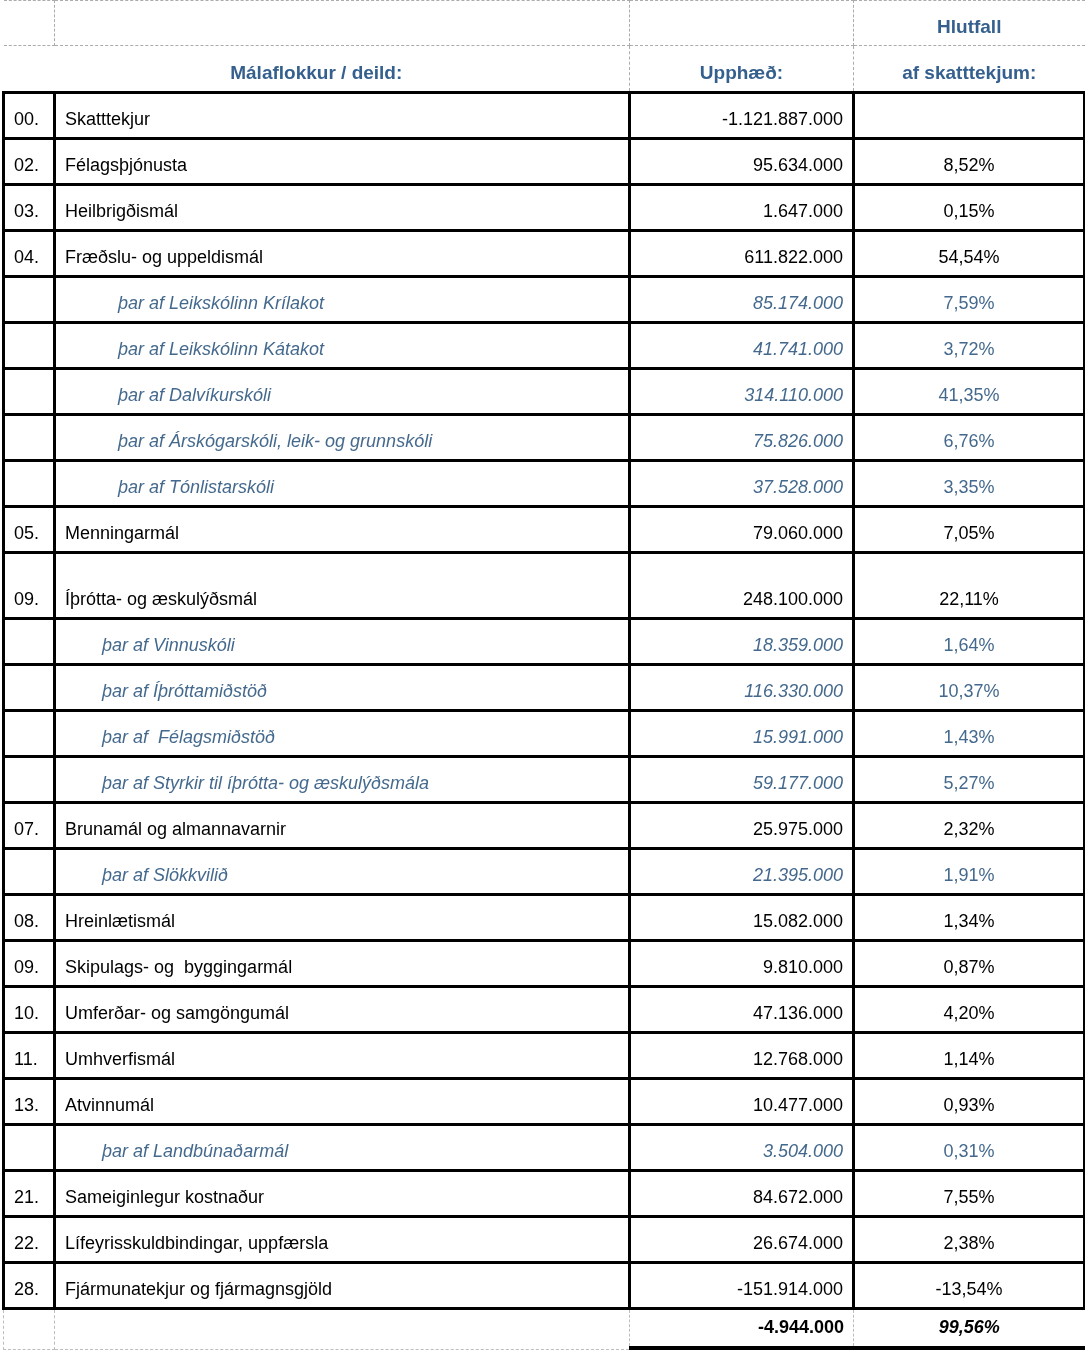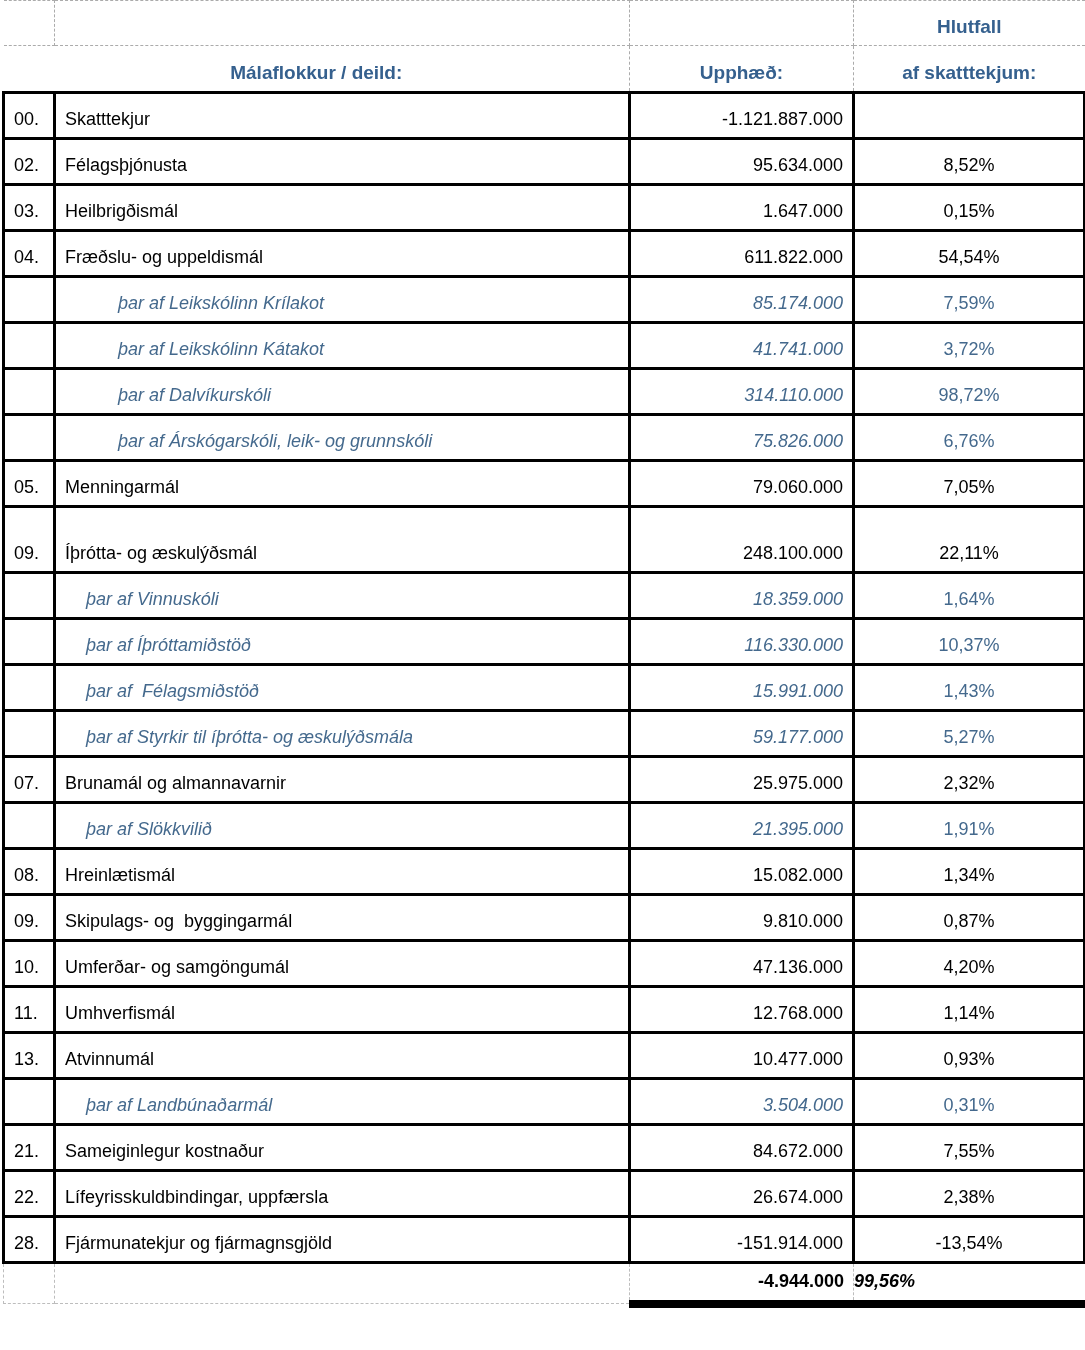--- a/index.html
+++ b/index.html
@@ -27,34 +27,34 @@
   .hdr-cell.first{border-left:none;}
 
   
   tr.body-row{height:46px;margin-top:40px;}
   tr.body-row.tall{height:66px;}
   td.b{border:3px solid #000;}
   td.num-cell{padding:0 0 8px 9px;}
   td.label-cell{padding:0 0 8px 9px;}
   td.amount-cell{text-align:right;padding:0 9px 8px 0;}
   td.pct-cell{text-align:center;padding:0 0 8px 0;}
-  tr.sub td.label-cell{color:#44698D;font-style:italic;padding-left:30px;}
+  tr.sub td.label-cell{color:#44698D;font-style:italic;padding-left:46px;}
   tr.sub.indent2 td.label-cell{padding-left:62px;}
   tr.sub td.amount-cell{color:#44698D;font-style:italic;}
   tr.sub td.pct-cell{color:#44698D;}
 
   
   tr.total-row{height:41px;}
   tr.total-row td{font-weight:bold;}
   td.t-spacer-num{border-left:1px dashed #bdbdbd;border-right:1px dashed #bdbdbd;
                   border-bottom:1px dashed #bdbdbd;}
   td.t-spacer-label{border-bottom:1px dashed #bdbdbd;border-right:1px dashed #bdbdbd;}
   td.t-amount{text-align:right;padding:0 9px 9px 0;border-bottom:8px solid #000;
               border-right:1px dashed #bdbdbd;}
-  td.t-pct{text-align:left;padding:0 0 9px 0;font-style:italic;border-bottom:8px solid #000;}
+  td.t-pct{text-align:center;padding:0 0 9px 0;font-style:italic;border-bottom:8px solid #000;}
 </style>
 </head>
 <body>
 
 <div class="sheet">
   <table>
     <colgroup>
       <col class="c-num">
         <col class="c-label">
         <col class="c-amount">
@@ -109,27 +109,33 @@
         <tr class="body-row sub indent2">
     <td class="b num-cell"></td>
     <td class="b label-cell">þar af Leikskólinn Kátakot</td>
     <td class="b amount-cell">41.741.000</td>
     <td class="b pct-cell">3,72%</td>
   </tr>
         <tr class="body-row sub indent2">
     <td class="b num-cell"></td>
     <td class="b label-cell">þar af Dalvíkurskóli</td>
     <td class="b amount-cell">314.110.000</td>
-    <td class="b pct-cell">98,72%</td>
+    <td class="b pct-cell">41,35%</td>
   </tr>
         <tr class="body-row sub indent2">
     <td class="b num-cell"></td>
     <td class="b label-cell">þar af Árskógarskóli, leik- og grunnskóli</td>
     <td class="b amount-cell">75.826.000</td>
     <td class="b pct-cell">6,76%</td>
+  </tr>
+        <tr class="body-row sub indent2">
+    <td class="b num-cell"></td>
+    <td class="b label-cell">þar af Tónlistarskóli</td>
+    <td class="b amount-cell">37.528.000</td>
+    <td class="b pct-cell">3,35%</td>
   </tr>
         <tr class="body-row main">
     <td class="b num-cell">05.</td>
     <td class="b label-cell">Menningarmál</td>
     <td class="b amount-cell">79.060.000</td>
     <td class="b pct-cell">7,05%</td>
   </tr>
         <tr class="body-row main tall">
     <td class="b num-cell">09.</td>
     <td class="b label-cell">Íþrótta- og æskulýðsmál</td>

